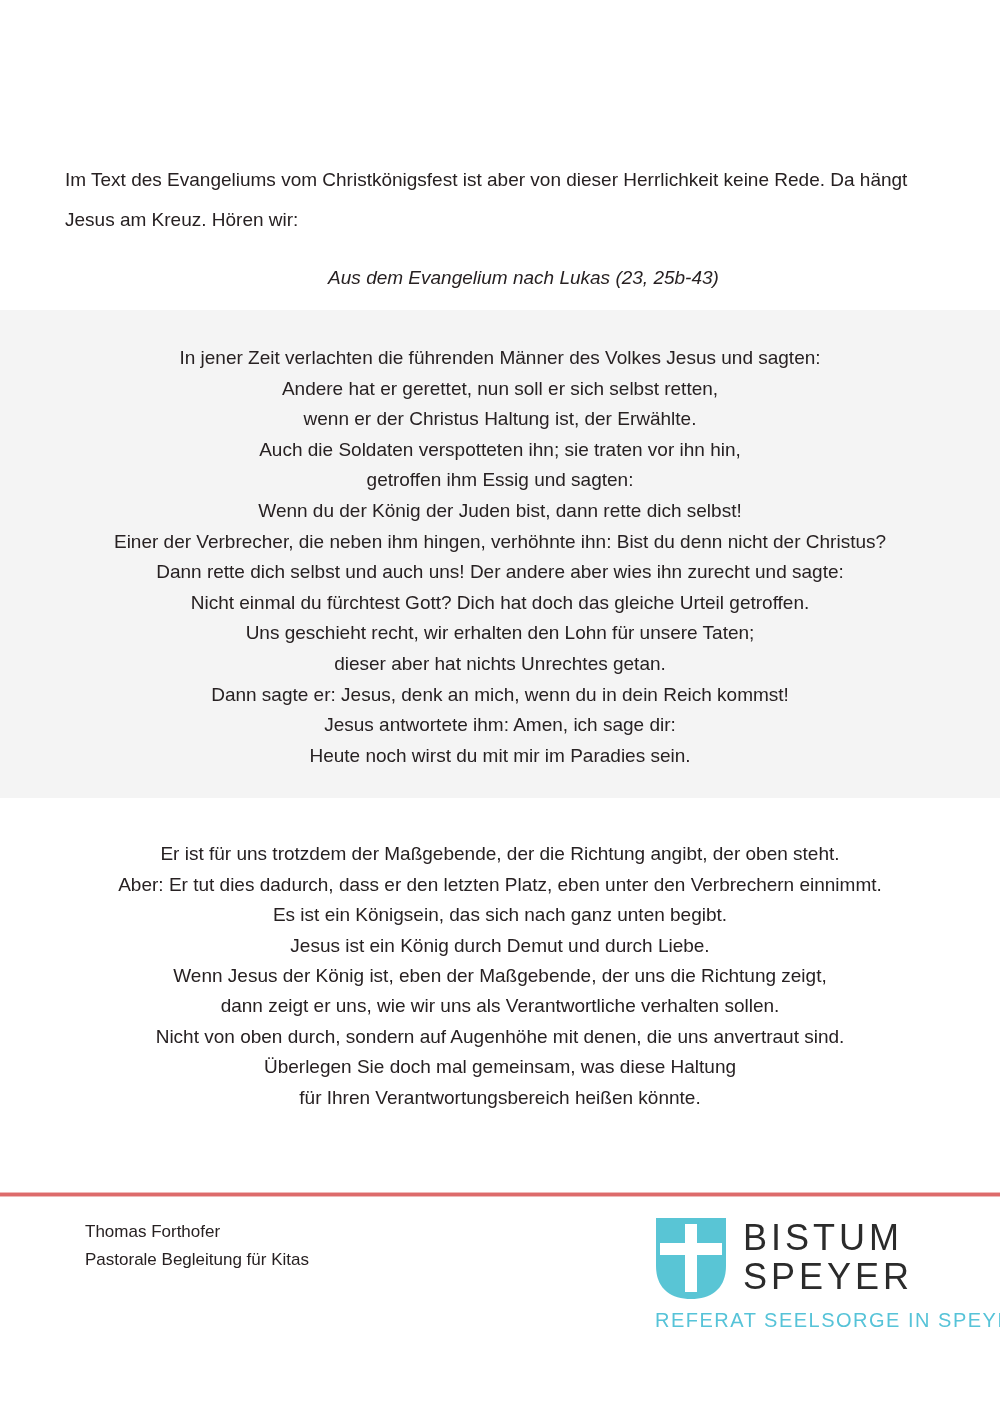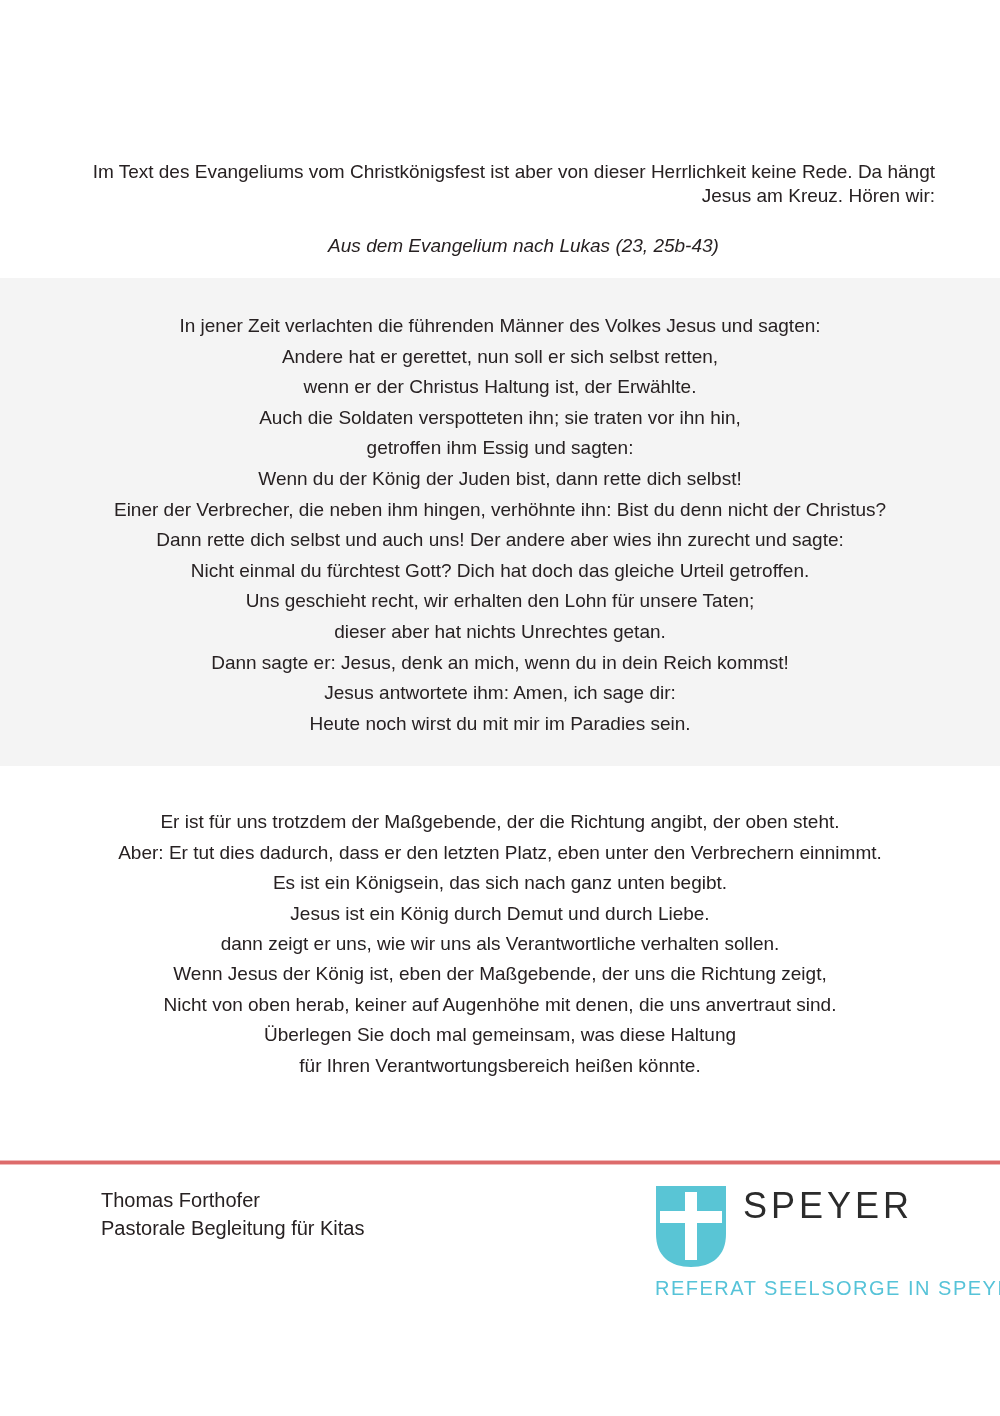--- a/index.html
+++ b/index.html
@@ -10,23 +10,23 @@
     font-family: "Liberation Sans", sans-serif;
     color: #272122;
     overflow: hidden;
     position: relative;
   }
   .page { width: 1000px; height: 1416px; }
 
   .intro {
     margin: 160px auto 0;
     max-width: 870px;
-    text-align: right;
+    text-align: left;
     font-size: 19px;
-    line-height: 24px;
+    line-height: 40px;
   }
 
   .citation {
     margin: 26px auto 0;
     text-align: center;
     font-style: italic;
     font-size: 19px;
     line-height: 24px;
     padding-left: 47px;
   }
@@ -56,24 +56,23 @@
     box-shadow: 0 -1px 0 #f0b9b9, 0 1px 0 #f0b9b9;
   }
 
   .footer {
     display: flex;
     justify-content: space-between;
     align-items: flex-start;
     padding: 22px 60px 0 85px;
   }
   .author {
-    font-size: 20px;
+    font-size: 17px;
     line-height: 28px;
     color: #272122;
-    margin-left: 16px;
   }
 
   .logo { width: 285px; }
   .logo-top { display: flex; align-items: flex-start; }
   .shield { width: 72px; height: 82px; flex: 0 0 auto; }
   .wordmark {
     margin-left: 16px;
     font-size: 36px;
     line-height: 39px;
     letter-spacing: 4px;
@@ -113,23 +112,23 @@
       <div class="line">Dann sagte er: Jesus, denk an mich, wenn du in dein Reich kommst!</div>
       <div class="line">Jesus antwortete ihm: Amen, ich sage dir:</div>
       <div class="line">Heute noch wirst du mit mir im Paradies sein.</div>
     </div>
 
   <div class="reflection-block">
       <div class="line">Er ist für uns trotzdem der Maßgebende, der die Richtung angibt, der oben steht.</div>
       <div class="line">Aber: Er tut dies dadurch, dass er den letzten Platz, eben unter den Verbrechern einnimmt.</div>
       <div class="line">Es ist ein Königsein, das sich nach ganz unten begibt.</div>
       <div class="line">Jesus ist ein König durch Demut und durch Liebe.</div>
+      <div class="line">Wenn Jesus der König ist, eben der Maßgebende, der uns die Richtung zeigt,</div>
       <div class="line">dann zeigt er uns, wie wir uns als Verantwortliche verhalten sollen.</div>
-      <div class="line">Wenn Jesus der König ist, eben der Maßgebende, der uns die Richtung zeigt,</div>
-      <div class="line">Nicht von oben herab, keiner auf Augenhöhe mit denen, die uns anvertraut sind.</div>
+      <div class="line">Nicht von oben durch, sondern auf Augenhöhe mit denen, die uns anvertraut sind.</div>
       <div class="line">Überlegen Sie doch mal gemeinsam, was diese Haltung</div>
       <div class="line">für Ihren Verantwortungsbereich heißen könnte.</div>
     </div>
 
   <div class="footer-divider"></div>
 
   <div class="footer">
 
     <div class="author">
       <div>Thomas Forthofer</div>
@@ -139,20 +138,21 @@
     <div class="logo">
       <div class="logo-top">
         <span class="shield">
           <svg viewBox="0 0 72 82" width="72" height="82" xmlns="http://www.w3.org/2000/svg">
             <path d="M1 0 H71 V48 C71 70 57 81 36 81 C15 81 1 70 1 48 Z" fill="#59c5d5"></path>
             <rect x="30" y="6" width="12" height="68" fill="#ffffff"></rect>
             <rect x="5" y="25" width="62" height="12" fill="#ffffff"></rect>
           </svg>
         </span>
         <div class="wordmark">
+          <div>BISTUM</div>
           <div>SPEYER</div>
         </div>
       </div>
       <div class="department">REFERAT SEELSORGE IN SPEYER</div>
     </div>
 
   </div>
 </div>
 
 </body></html>

